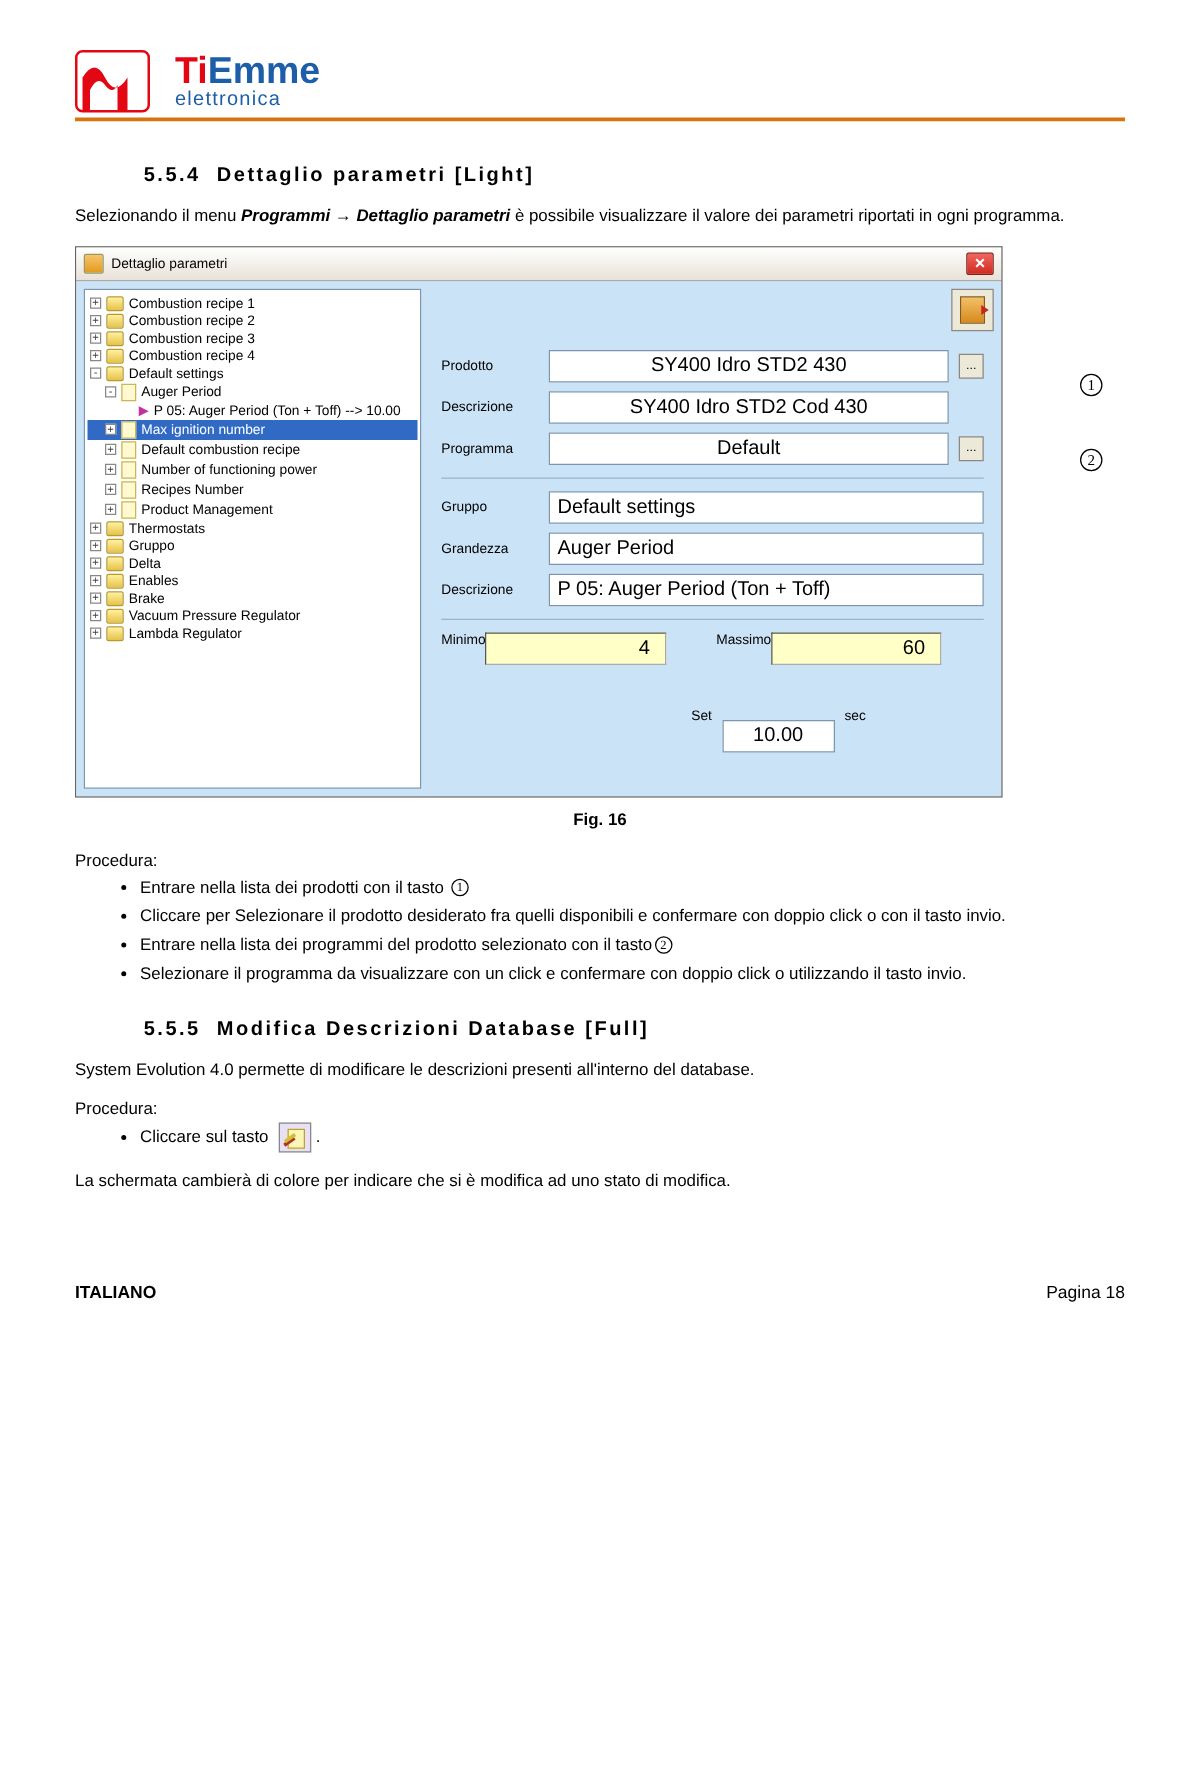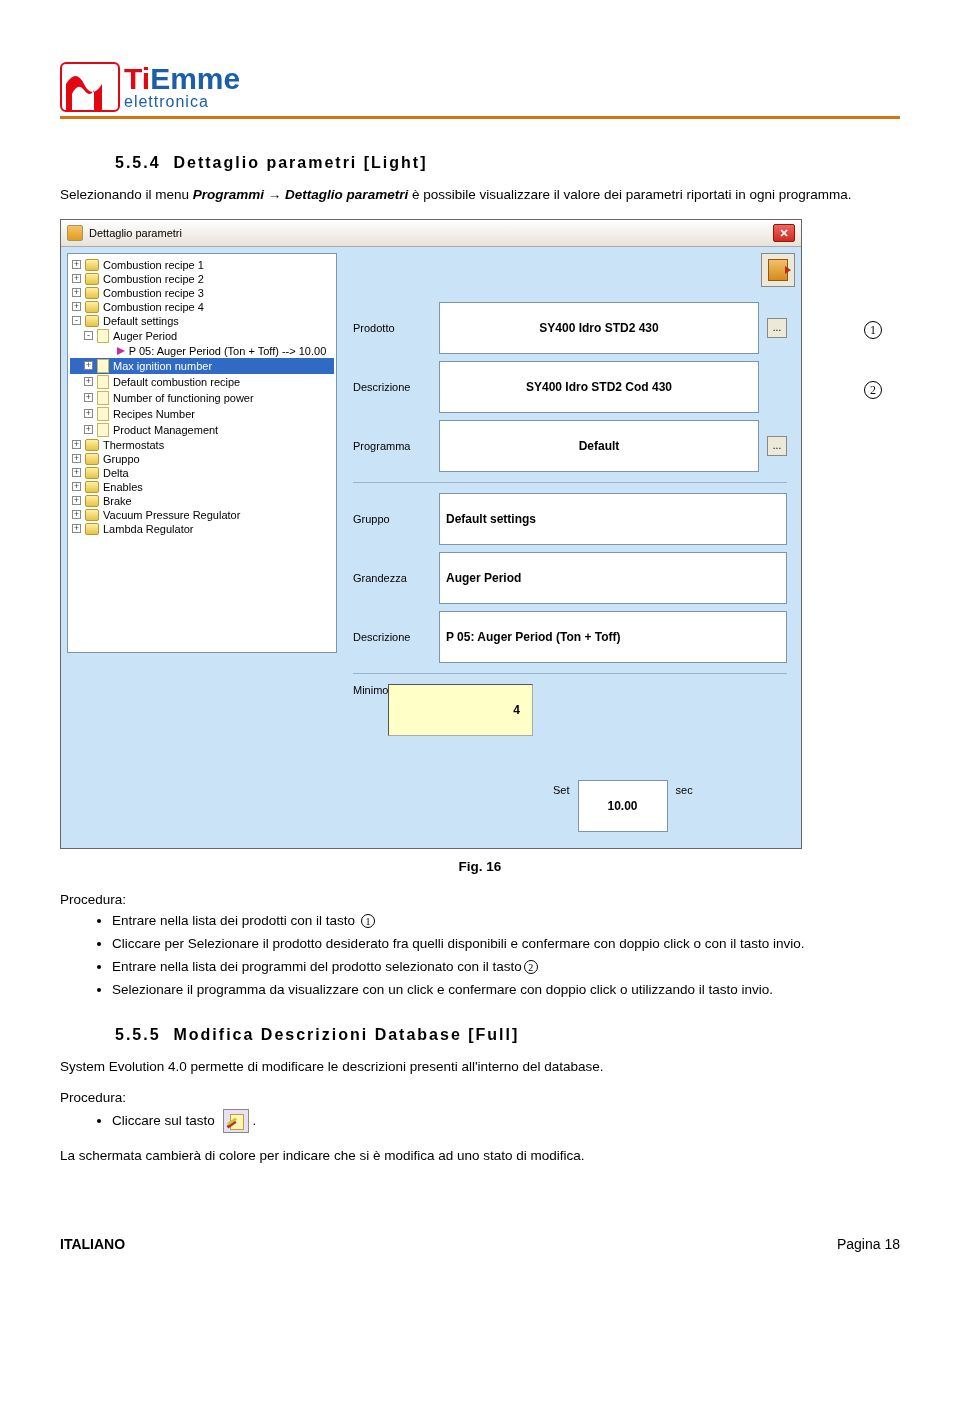--- a/index.html
+++ b/index.html
@@ -8,23 +8,22 @@
     font-size: 13.5px;
     color: #000;
     background: #fff;
     width: 960px;
     margin: 0 auto;
     padding: 40px 60px 30px 60px;
   }
   .logo-bar {
     display: flex;
     align-items: center;
-    gap: 4px;
+    gap: 20px;
     margin-bottom: 4px;
-    margin-top: 22px;
   }
   .logo-wave {
     width: 60px; height: 50px;
     border: 2px solid #E30613;
     border-radius: 6px;
     position: relative;
     overflow: hidden;
   }
   .logo-text { display: flex; flex-direction: column; line-height: 0.95; }
   .logo-tiemme { font-size: 30px; font-weight: bold; color: #1c5ea8; }
@@ -96,21 +95,21 @@
     white-space: nowrap;
   }
   .tree .pm {
     width: 9px; height: 9px;
     border: 1px solid #888;
     font-size: 9px; line-height: 7px; text-align: center;
     color: #444;
     background: #fff;
   }
   .tree .ind1 { padding-left: 14px; }
-  .tree .ind2 { padding-left: 28px; justify-content: center; }
+  .tree .ind2 { padding-left: 28px; }
   .folder-icon {
     width: 14px; height: 12px;
     background: linear-gradient(#fff1a0,#e6c24a);
     border: 1px solid #b89a2f;
     border-radius: 2px;
   }
   .note-icon {
     width: 12px; height: 14px;
     background: #fff9d0;
     border: 1px solid #c9b55b;
@@ -146,21 +145,21 @@
   .exit-ico::after {
     content: ""; position: absolute; right: -4px; top: 6px;
     border-top: 4px solid transparent;
     border-bottom: 4px solid transparent;
     border-left: 6px solid #c02a1a;
   }
   .frow { display: flex; align-items: center; gap: 8px; margin: 7px 0; }
   .flab { width: 78px; color: #000; }
   .fval {
     flex: 1; background: #fff; border: 1px solid #7a96b0;
-    padding: 18px 6px; text-align: center; font-size: 12px; font-weight: bold;
+    padding: 3px 6px; text-align: center; font-size: 16px;
   }
   .fval.left { text-align: left; }
   .fval.ly { background: #ffffc8; border: 1px inset #aaa; text-align: right; padding-right: 12px; }
   .dots {
     width: 20px; height: 20px;
     border: 1px solid #888; background: #ece9d8;
     text-align: center; line-height: 17px; font-size: 10px;
   }
   .sep { height: 1px; background: #9bb4cc; margin: 10px 0; }
   .minmax { display: flex; gap: 40px; align-items: flex-end; }
@@ -396,20 +395,24 @@
         <div class="frow">
           <span class="flab">Descrizione</span>
           <span class="fval left">P 05: Auger Period (Ton + Toff)</span>
         </div>
         <div class="sep"></div>
         <div class="minmax">
           <div class="mm-col">
             <span>Minimo</span>
             <span class="fval ly">4</span>
           </div>
+          <div class="mm-col">
+            <span>Massimo</span>
+            <span class="fval ly">60</span>
+          </div>
         </div>
         <div class="setrow">
           <span>Set</span>
           <span class="fval">10.00</span>
           <span>sec</span>
         </div>
       </div>
     </div>
   </div>
   <span class="cnum" style="top:102px; right:18px;">1</span>

